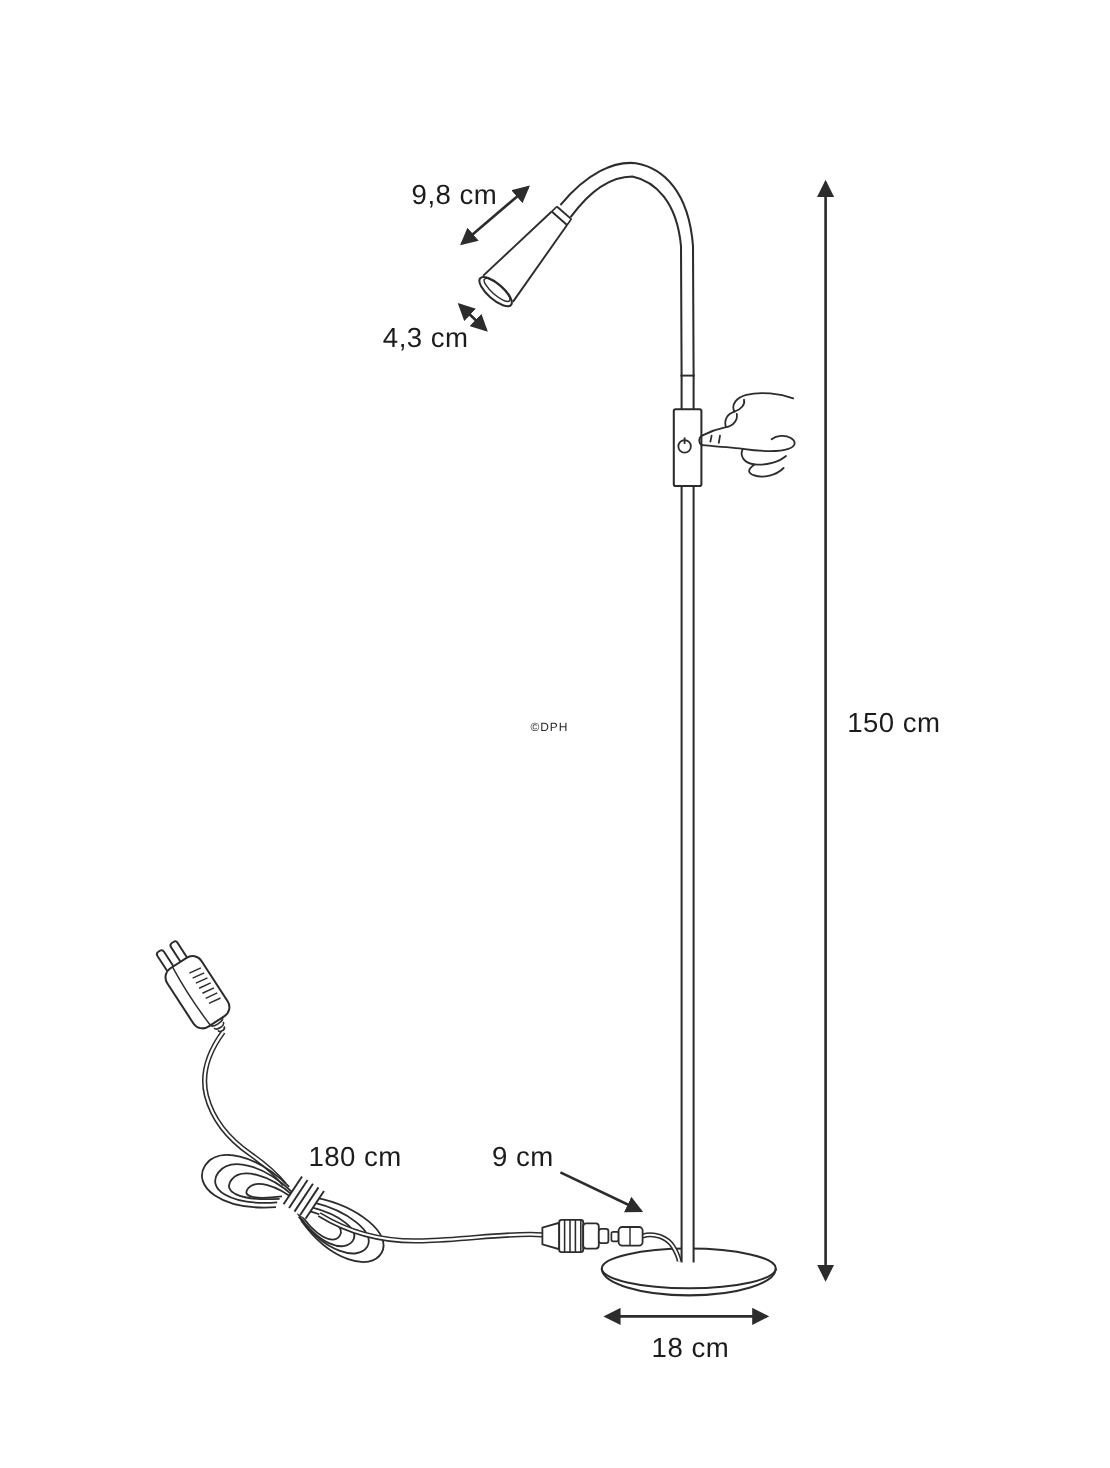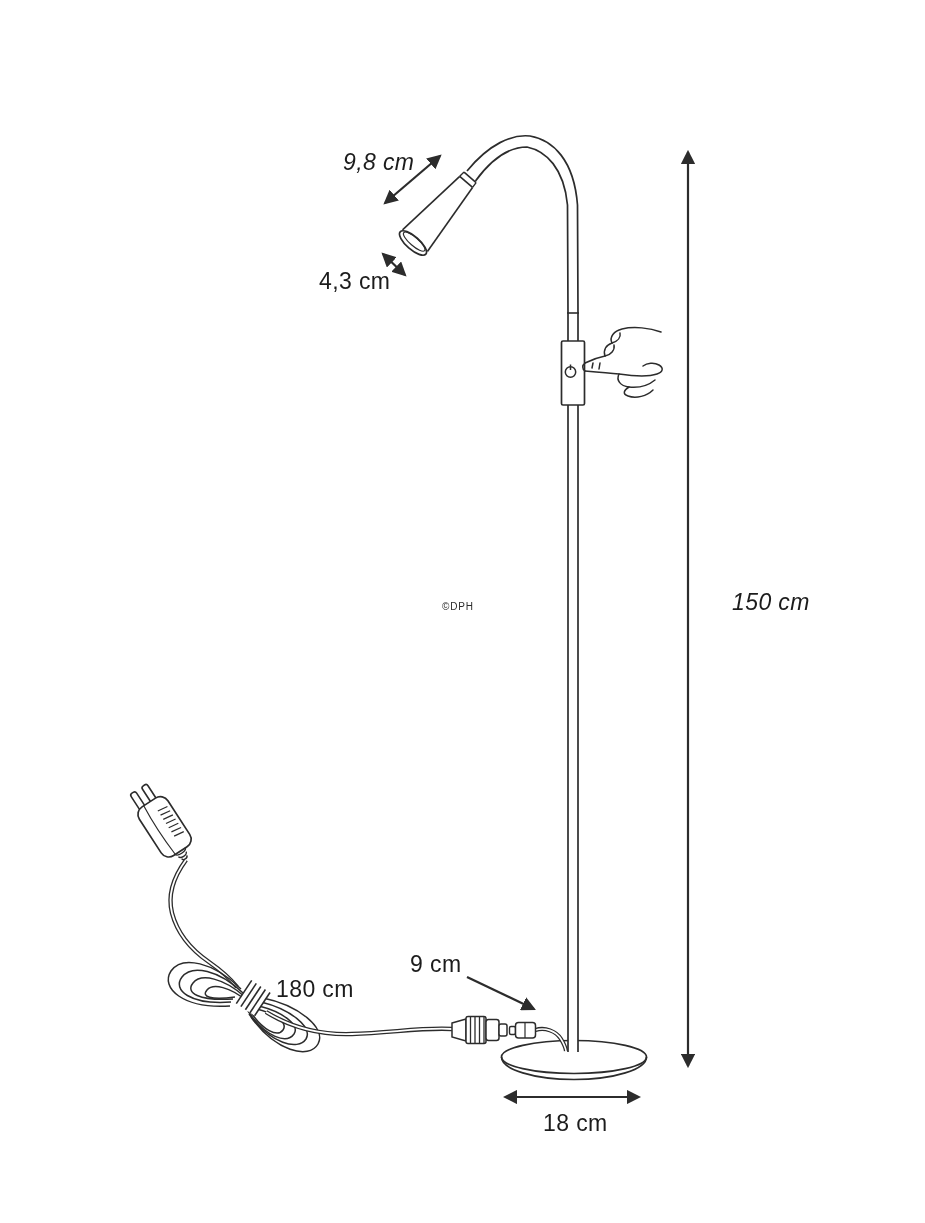--- a/index.html
+++ b/index.html
@@ -143,21 +143,21 @@
 
     <g stroke="#2c2c2c" stroke-width="2.2" fill="none">
       <line x1="385" y1="203" x2="440" y2="156" marker-start="url(#ah)" marker-end="url(#ah)"></line>
       <line x1="383" y1="254" x2="405" y2="275" marker-start="url(#ah)" marker-end="url(#ah)"></line>
       <line x1="688" y1="152" x2="688" y2="1066" marker-start="url(#ah)" marker-end="url(#ah)"></line>
       <line x1="467" y1="977" x2="534" y2="1009" marker-end="url(#ah)"></line>
       <line x1="505" y1="1097" x2="639" y2="1097" marker-start="url(#ah)" marker-end="url(#ah)"></line>
     </g>
   </svg>
 
-  <span class="dim-label" style="left:343px;top:149px;font-style:italic;">9,8 cm</span>
+  <span class="dim-label" style="left:343px;top:149px;">9,8 cm</span>
   <span class="dim-label" style="left:319px;top:268px;">4,3 cm</span>
-  <span class="dim-label" style="left:732px;top:589px;font-style:italic;">150 cm</span>
-  <span class="dim-label" style="left:257px;top:976px;margin-left:19px;">180 cm</span>
+  <span class="dim-label" style="left:706px;top:589px;">150 cm</span>
+  <span class="dim-label" style="left:257px;top:951px;">180 cm</span>
   <span class="dim-label" style="left:410px;top:951px;">9 cm</span>
   <span class="dim-label" style="left:543px;top:1110px;">18 cm</span>
 
   <span class="watermark">©DPH</span>
 </div>
 
 </body></html>

